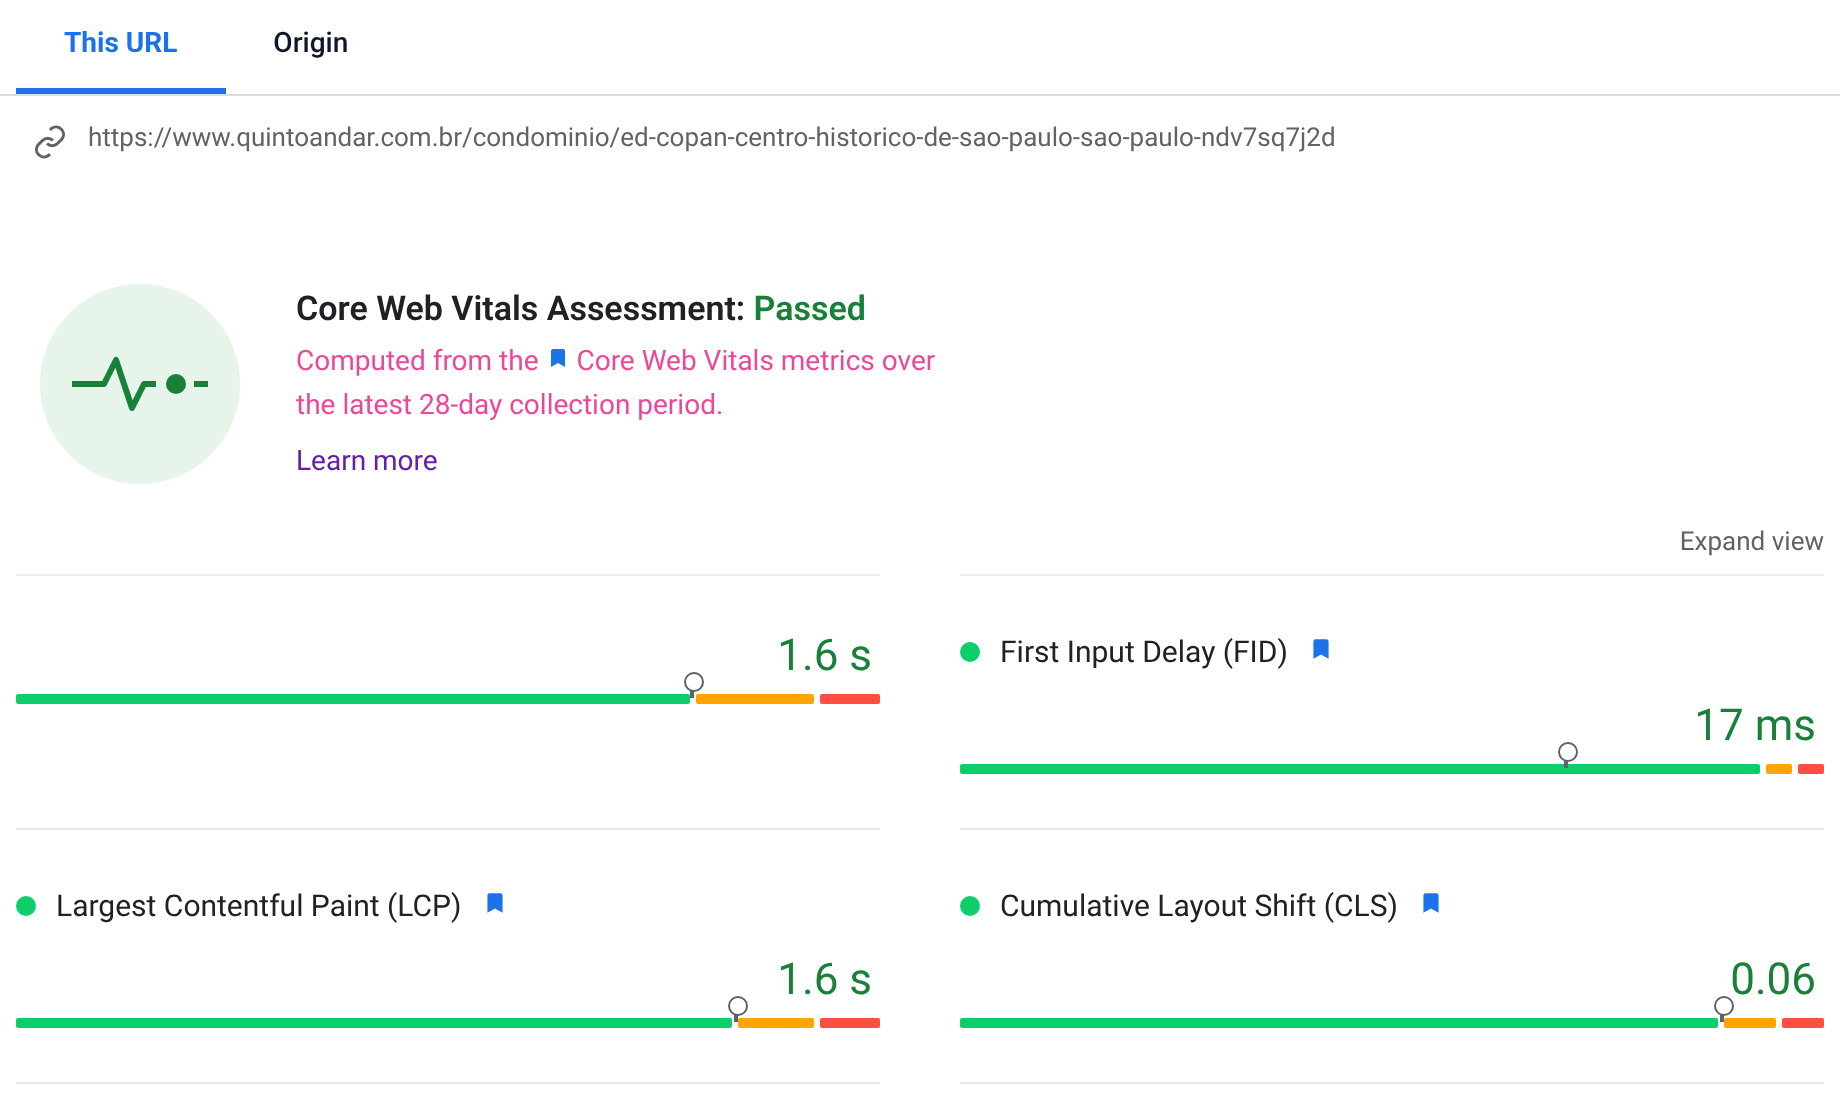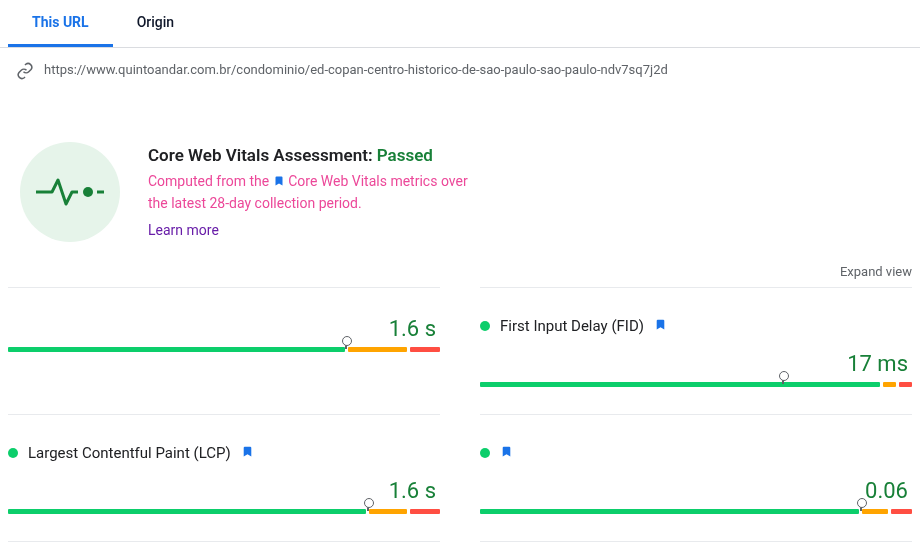--- a/index.html
+++ b/index.html
@@ -134,20 +134,21 @@
         <div class="seg y" style="flex:9"></div>
         <div class="seg r" style="flex:7"></div>
       </div>
       <div class="marker" style="left:83%"></div>
     </div>
   </div>
 
   <div class="metric">
     <div class="metric-header">
       <span class="dot"></span>
+      <span class="metric-name">Cumulative Layout Shift (CLS)</span>
       <span class="metric-bookmark"><svg width="13" height="13" viewBox="0 0 24 24" fill="currentColor">
             <path d="M17 3H7a2 2 0 0 0-2 2v16l7-4 7 4V5a2 2 0 0 0-2-2z"></path>
           </svg></span>
     </div>
     <div class="metric-value">0.06</div>
     <div class="bar-wrap">
       <div class="bar">
         <div class="seg g" style="flex:89"></div>
         <div class="seg y" style="flex:6"></div>
         <div class="seg r" style="flex:5"></div>

